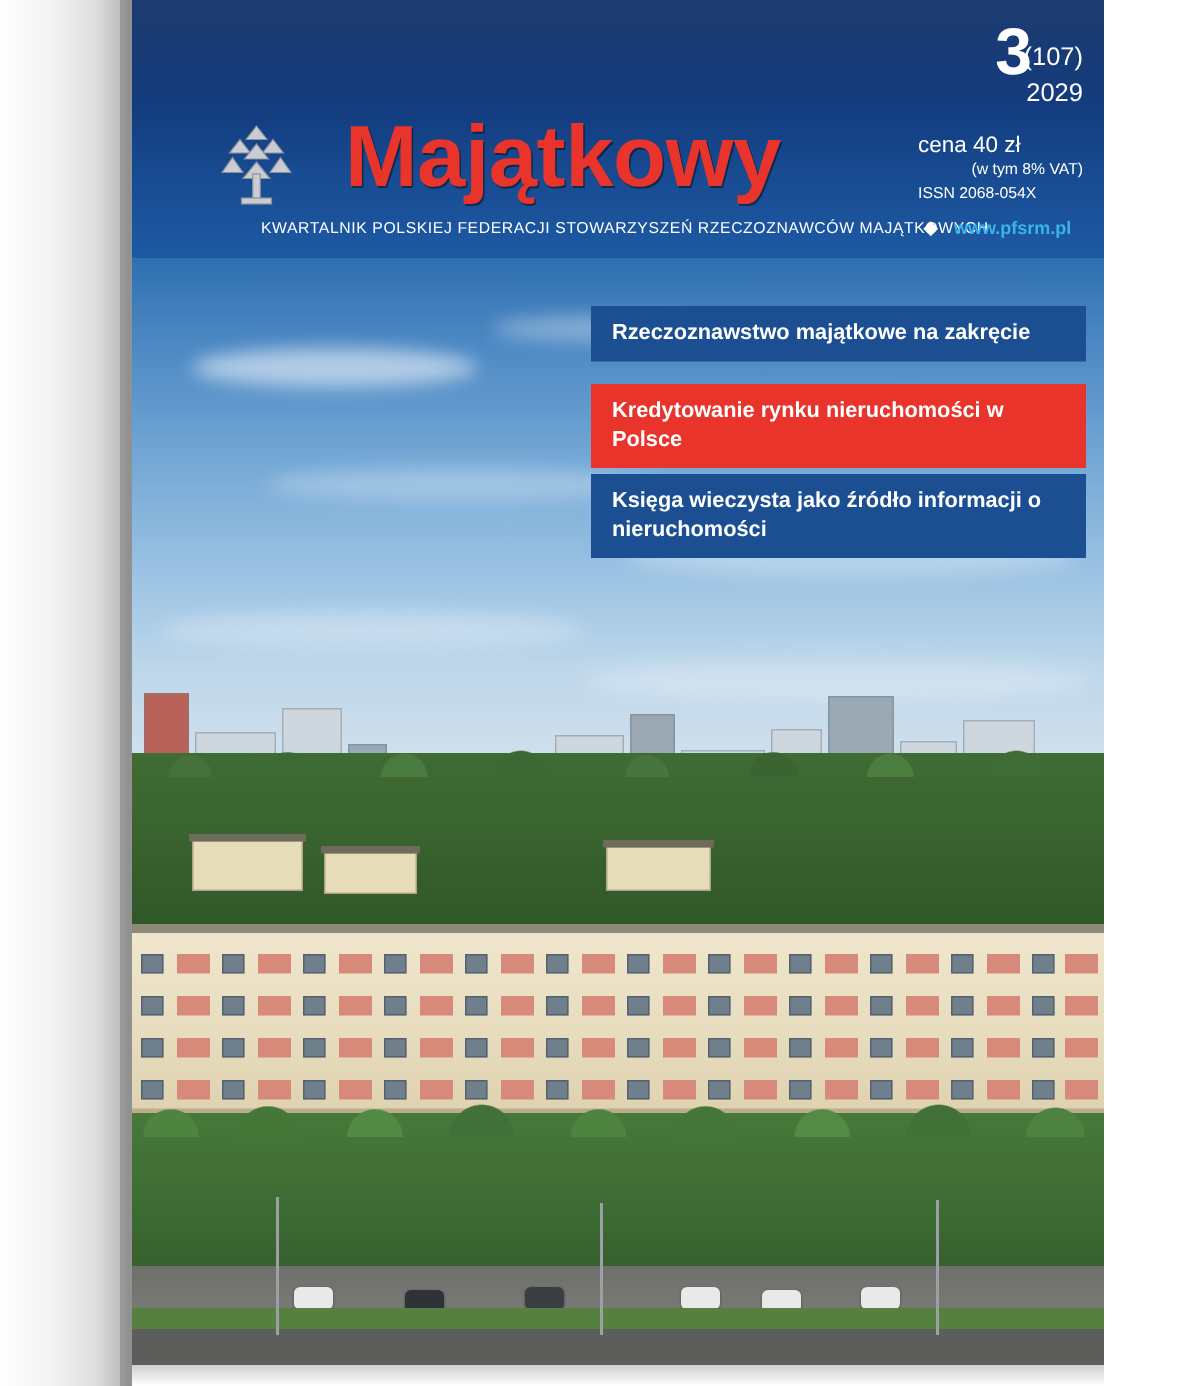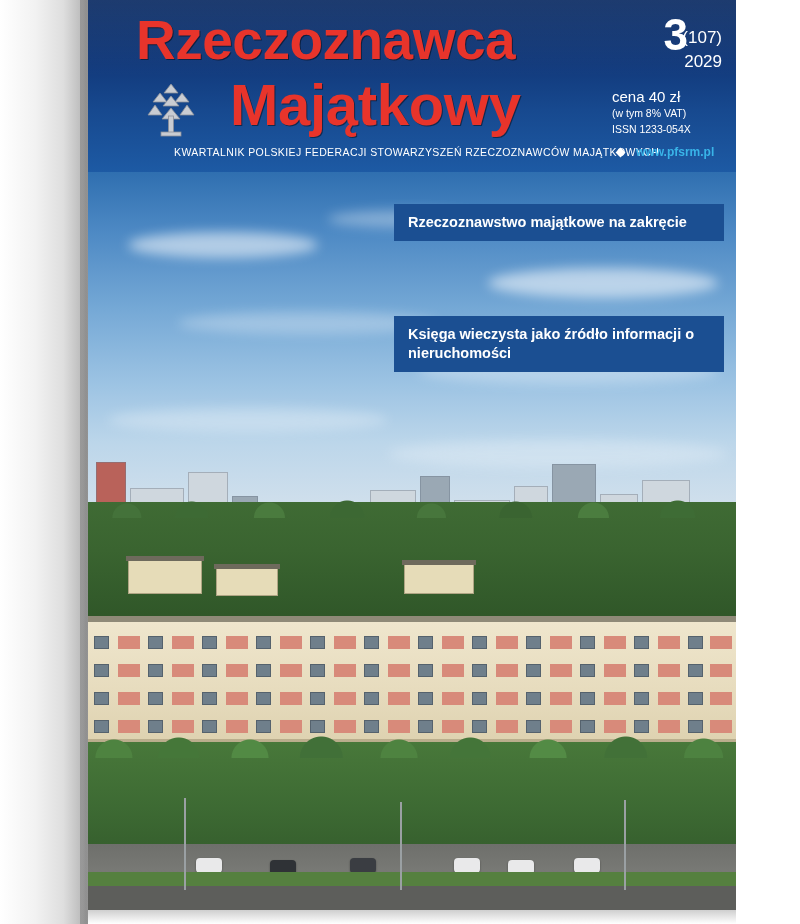--- a/index.html
+++ b/index.html
@@ -133,21 +133,21 @@
     width: 110px;
     text-align: left;
     font-size: 15px;
     color: #ffffff;
   }
   .vat {
     position: absolute;
     right: 14px;
     top: 107px;
     width: 110px;
-    text-align: left;
+    text-align: right;
     font-size: 10.5px;
     color: #ffffff;
   }
   .issn {
     position: absolute;
     right: 14px;
     top: 123px;
     width: 110px;
     text-align: left;
     font-size: 10.5px;
@@ -392,30 +392,29 @@
 <div id="cover">
 
   <div class="spine"></div>
   <div class="spine-edge"></div>
 
   <div class="page">
 
     <div class="masthead">
       <div class="masthead-sheen"></div>
 
-      <div class="title-main">Rzeczoznawca</div>
       <div class="title-second">Majątkowy</div>
 
       <div class="issue-no">3</div>
       <div class="issue-paren">(107)</div>
       <div class="issue-year">2029</div>
 
       <div class="price">cena 40 zł</div>
       <div class="vat">(w tym 8% VAT)</div>
-      <div class="issn">ISSN 1233-054X</div>
+      <div class="issn">ISSN 2068-054X</div>
 
       <div class="logo">
         <svg width="62" height="62" viewBox="0 0 62 62">
           <g fill="#c9ccd2" stroke="#8c9099" stroke-width="0.8">
             <path d="M31 6 L38 15 L24 15 Z"></path>
             <path d="M20 15 L27 24 L13 24 Z"></path>
             <path d="M42 15 L49 24 L35 24 Z"></path>
             <path d="M31 18 L39 28 L23 28 Z"></path>
             <path d="M15 27 L22 37 L8 37 Z"></path>
             <path d="M47 27 L54 37 L40 37 Z"></path>
@@ -587,20 +586,21 @@
       <div class="car" style="left:486px; top:686px;"></div>
 
       <div class="grassstrip"></div>
       <div class="street"></div>
 
       <div class="lamp" style="left:96px;  top:626px; height:92px;"></div>
       <div class="lamp" style="left:312px; top:630px; height:88px;"></div>
       <div class="lamp" style="left:536px; top:628px; height:90px;"></div>
 
       <div class="hl hl-1">Rzeczoznawstwo majątkowe na zakręcie</div>
+      <div class="hl hl-2">Kredytowanie rynku nieruchomości w Polsce</div>
       <div class="hl hl-3">Księga wieczysta jako źródło informacji o nieruchomości</div>
 
     </div>
   </div>
 
   <div class="right-margin"></div>
   <div class="bottom-edge"></div>
 </div>
 
 </body></html>

